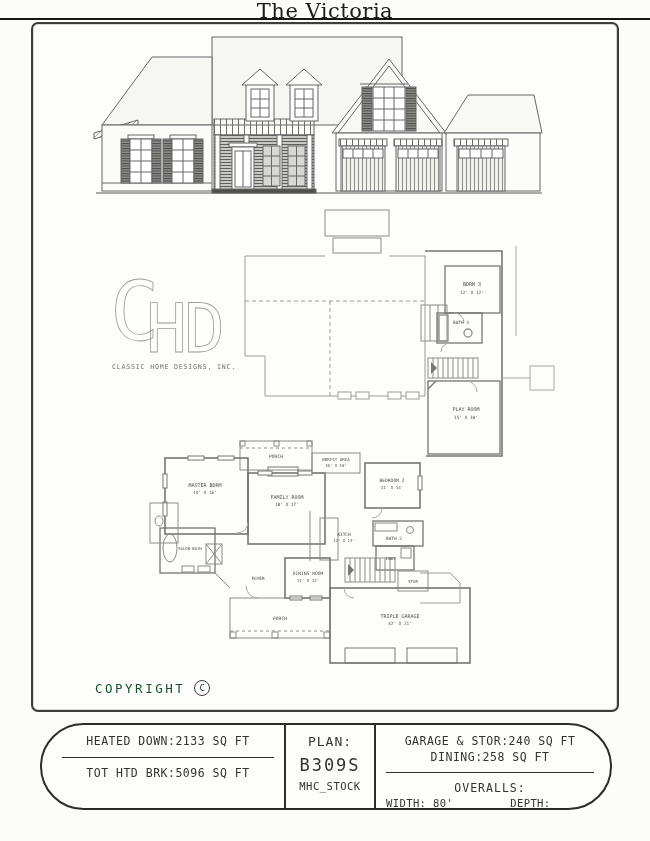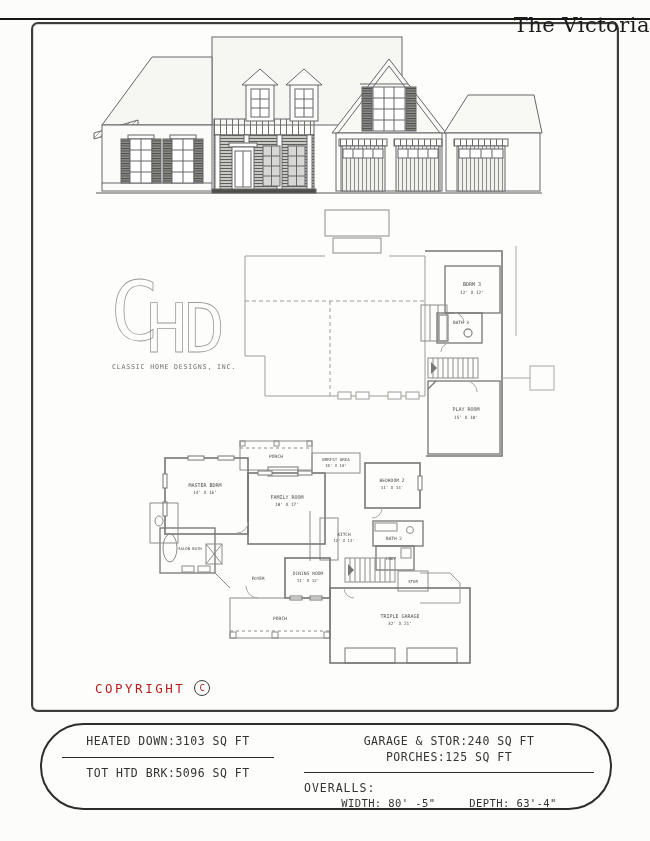--- a/index.html
+++ b/index.html
@@ -3,59 +3,59 @@
 <meta charset="utf-8">
 <style>
   * { margin:0; padding:0; box-sizing:border-box; }
   html,body { background:#e9e9e6; }
   .page {
     position:relative; width:650px; height:841px; margin:0 auto;
     background:#fcfcfa; overflow:hidden;
     font-family:"DejaVu Sans Mono", monospace; color:#3a3a3a;
   }
   .sheet-title {
-    position:absolute; top:-1px; left:0; right:0; text-align:right;
+    position:absolute; top:-1px; left:0; right:0; text-align:center;
     font-family:"DejaVu Serif", serif; font-size:21px; color:#1c1c1c;
-    letter-spacing:0.5px; z-index:3;margin-top:14px;
+    letter-spacing:0.5px; z-index:3;
   }
   .title-rule { position:absolute; top:18px; left:0; right:0; height:2px; background:#161616; z-index:2; }
   .frame {
     position:absolute; left:31px; top:22px; width:588px; height:690px;
     border:2px solid #3d3d3b; border-radius:7px; background:#fdfdfb;
     box-shadow: inset 0 0 0 1px #d8d8d4;
   }
   svg text { font-family:"DejaVu Sans Mono", monospace; }
   .elev { position:absolute; left:93px; top:33px; }
   .logo-svg { position:absolute; left:110px; top:276px; }
   .plan-upper { position:absolute; left:240px; top:206px; }
   .plan-main { position:absolute; left:148px; top:426px; }
   .copyright {
     position:absolute; left:95px; top:680px; display:flex; align-items:center; gap:9px;
-    font-size:12.5px; letter-spacing:2.5px; color:#b91c1c; white-space:nowrap;
+    font-size:12.5px; letter-spacing:2.5px; color:#14532d; white-space:nowrap;
   }
   .copy-c {
     display:inline-flex; align-items:center; justify-content:center;
     width:16px; height:16px; border:1.3px solid #3c3c3a; border-radius:50%;
     font-size:9px; letter-spacing:0; flex:0 0 auto;
   }
   .spec-table {
     position:absolute; left:40px; top:723px; width:572px; height:87px;
     border:2.5px solid #2c2c2a; border-radius:44px; display:flex;
     background:#fdfdfb; color:#333331; overflow:hidden;
   }
   .spec-col { padding-top:9px; }
   .spec-col.c1 { width:242px; padding-left:20px; padding-right:10px; }
   .spec-col.c2 { width:92px; border-left:2px solid #2c2c2a; border-right:2px solid #2c2c2a; text-align:center; }
-  .spec-col.c3 { flex:1; padding-left:20px; padding-right:16px; }
+  .spec-col.c3 { flex:1; padding-left:10px; padding-right:16px; }
   .spec-row { display:flex; justify-content:center; font-size:11.5px; letter-spacing:0.5px; line-height:1.35; }
   .spec-rule { border-top:1.6px solid #2c2c2a; margin:7px 0 8px 0; }
   .plan-word { font-size:13px; letter-spacing:1px; }
   .plan-number { font-size:17px; letter-spacing:2px; margin-top:6px; }
   .plan-series { font-size:10.5px; letter-spacing:0.5px; margin-top:5px; }
-  .overalls { font-size:11.5px; letter-spacing:1px; }
+  .overalls { text-align:center; font-size:11.5px; letter-spacing:1px; }
   .wd-row { display:flex; justify-content:center; gap:34px; font-size:10.5px; letter-spacing:0.4px; margin-top:2px; }
 </style>
 </head>
 <body>
 
 <div class="page">
 
   <div class="sheet-title">The Victoria</div>
   <div class="title-rule"></div>
 
@@ -414,36 +414,41 @@
 
   <div class="copyright">
     <span>COPYRIGHT</span>
     <span class="copy-c">C</span>
   </div>
 
   <div class="spec-table">
     <div class="spec-col c1">
       <div class="spec-row">
         <span>HEATED DOWN:</span>
-        <span>3103 SQ FT</span>
+        <span>2133 SQ FT</span>
       </div>
       <div class="spec-rule"></div>
       <div class="spec-row">
         <span>TOT HTD BRK:</span>
         <span>5096 SQ FT</span>
       </div>
     </div>
+    <div class="spec-col c2">
+      <div class="plan-word">PLAN:</div>
+      <div class="plan-number">B309S</div>
+      <div class="plan-series">MHC_STOCK</div>
+    </div>
     <div class="spec-col c3">
       <div class="spec-row">
         <span>GARAGE &amp; STOR:</span>
         <span>240 SQ FT</span>
       </div>
       <div class="spec-row">
-        <span>PORCHES:</span>
-        <span>125 SQ FT</span>
+        <span>DINING:</span>
+        <span>258 SQ FT</span>
       </div>
       <div class="spec-rule"></div>
       <div class="overalls">OVERALLS:</div>
       <div class="wd-row">
         <span>WIDTH: 80' -5"</span>
         <span>DEPTH: 63'-4"</span>
       </div>
     </div>
   </div>
 

